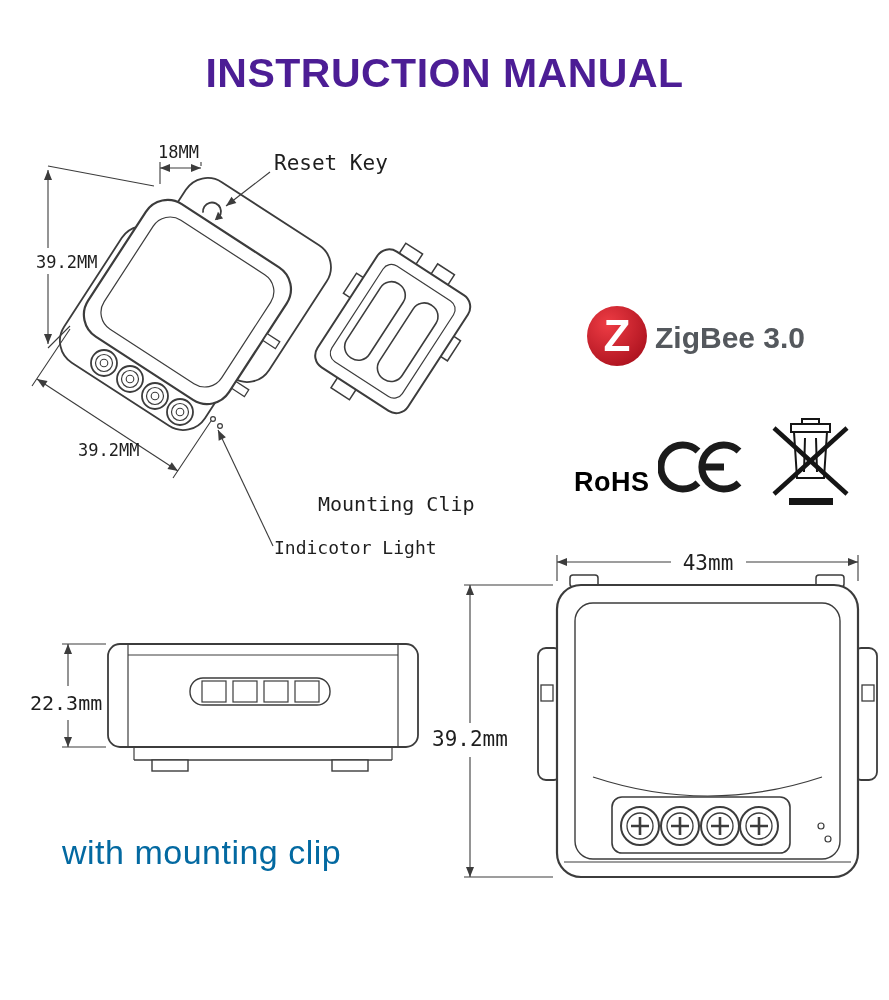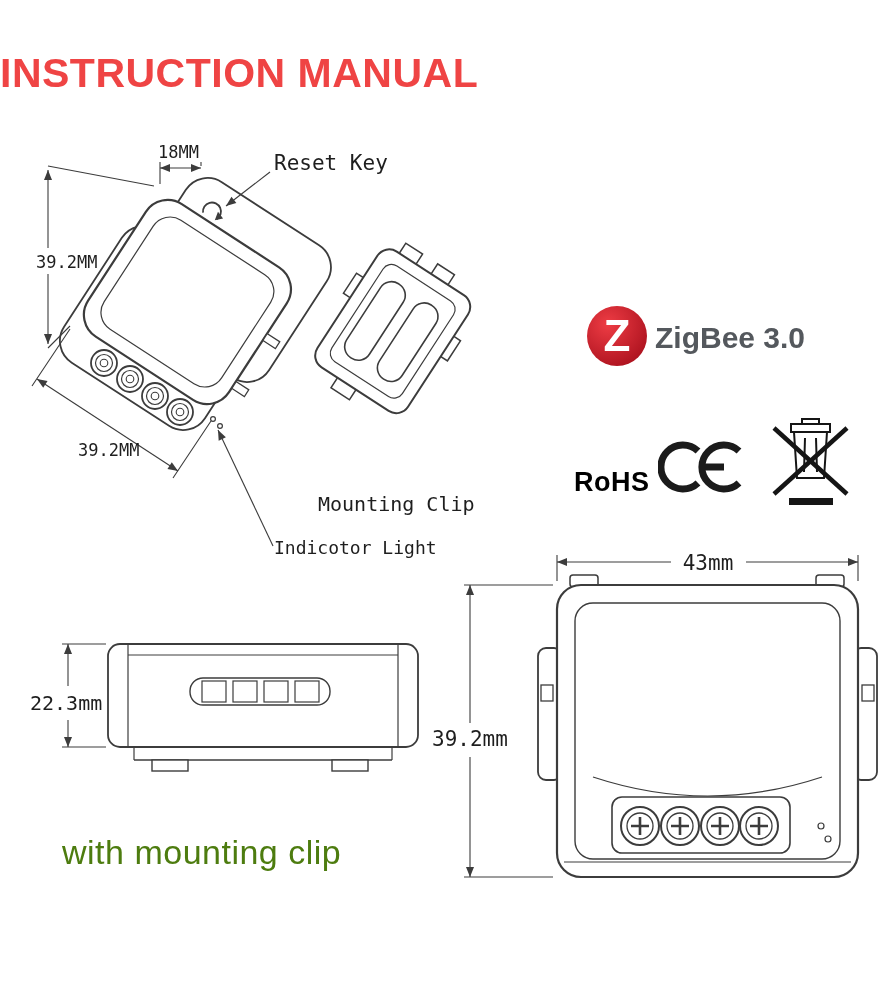--- a/index.html
+++ b/index.html
@@ -3,26 +3,26 @@
 <meta charset="utf-8">
 <style>
   * { margin:0; padding:0; box-sizing:border-box; }
   html,body { background:#fff; }
   body {
     width:889px; height:1000px; position:relative; overflow:hidden;
     font-family:"Liberation Sans", sans-serif;
   }
   .abs { position:absolute; }
   .title {
-    position:absolute; top:50px; left:0; width:889px; text-align:left;
-    font-size:41px; font-weight:900; letter-spacing:0.5px; color:#ef4444;
+    position:absolute; top:50px; left:0; width:889px; text-align:center;
+    font-size:41px; font-weight:900; letter-spacing:0.5px; color:#4c1d95;
     font-family:"Liberation Sans", sans-serif;
   }
   .caption {
-    position:absolute; left:62px; top:833px; font-size:34px; color:#4d7c0f;
+    position:absolute; left:62px; top:833px; font-size:34px; color:#0369a1;
     letter-spacing:0.5px; font-family:"Liberation Sans", sans-serif;
   }
   .rohs {
     position:absolute; left:551px; top:467px; font-size:27px; font-weight:bold;
     color:#000; letter-spacing:0.5px;margin-left:23px;
   }
   svg { display:block; }
   svg text { user-select:none; }
   .mono { font-family:"DejaVu Sans Mono", monospace; }
 </style>

